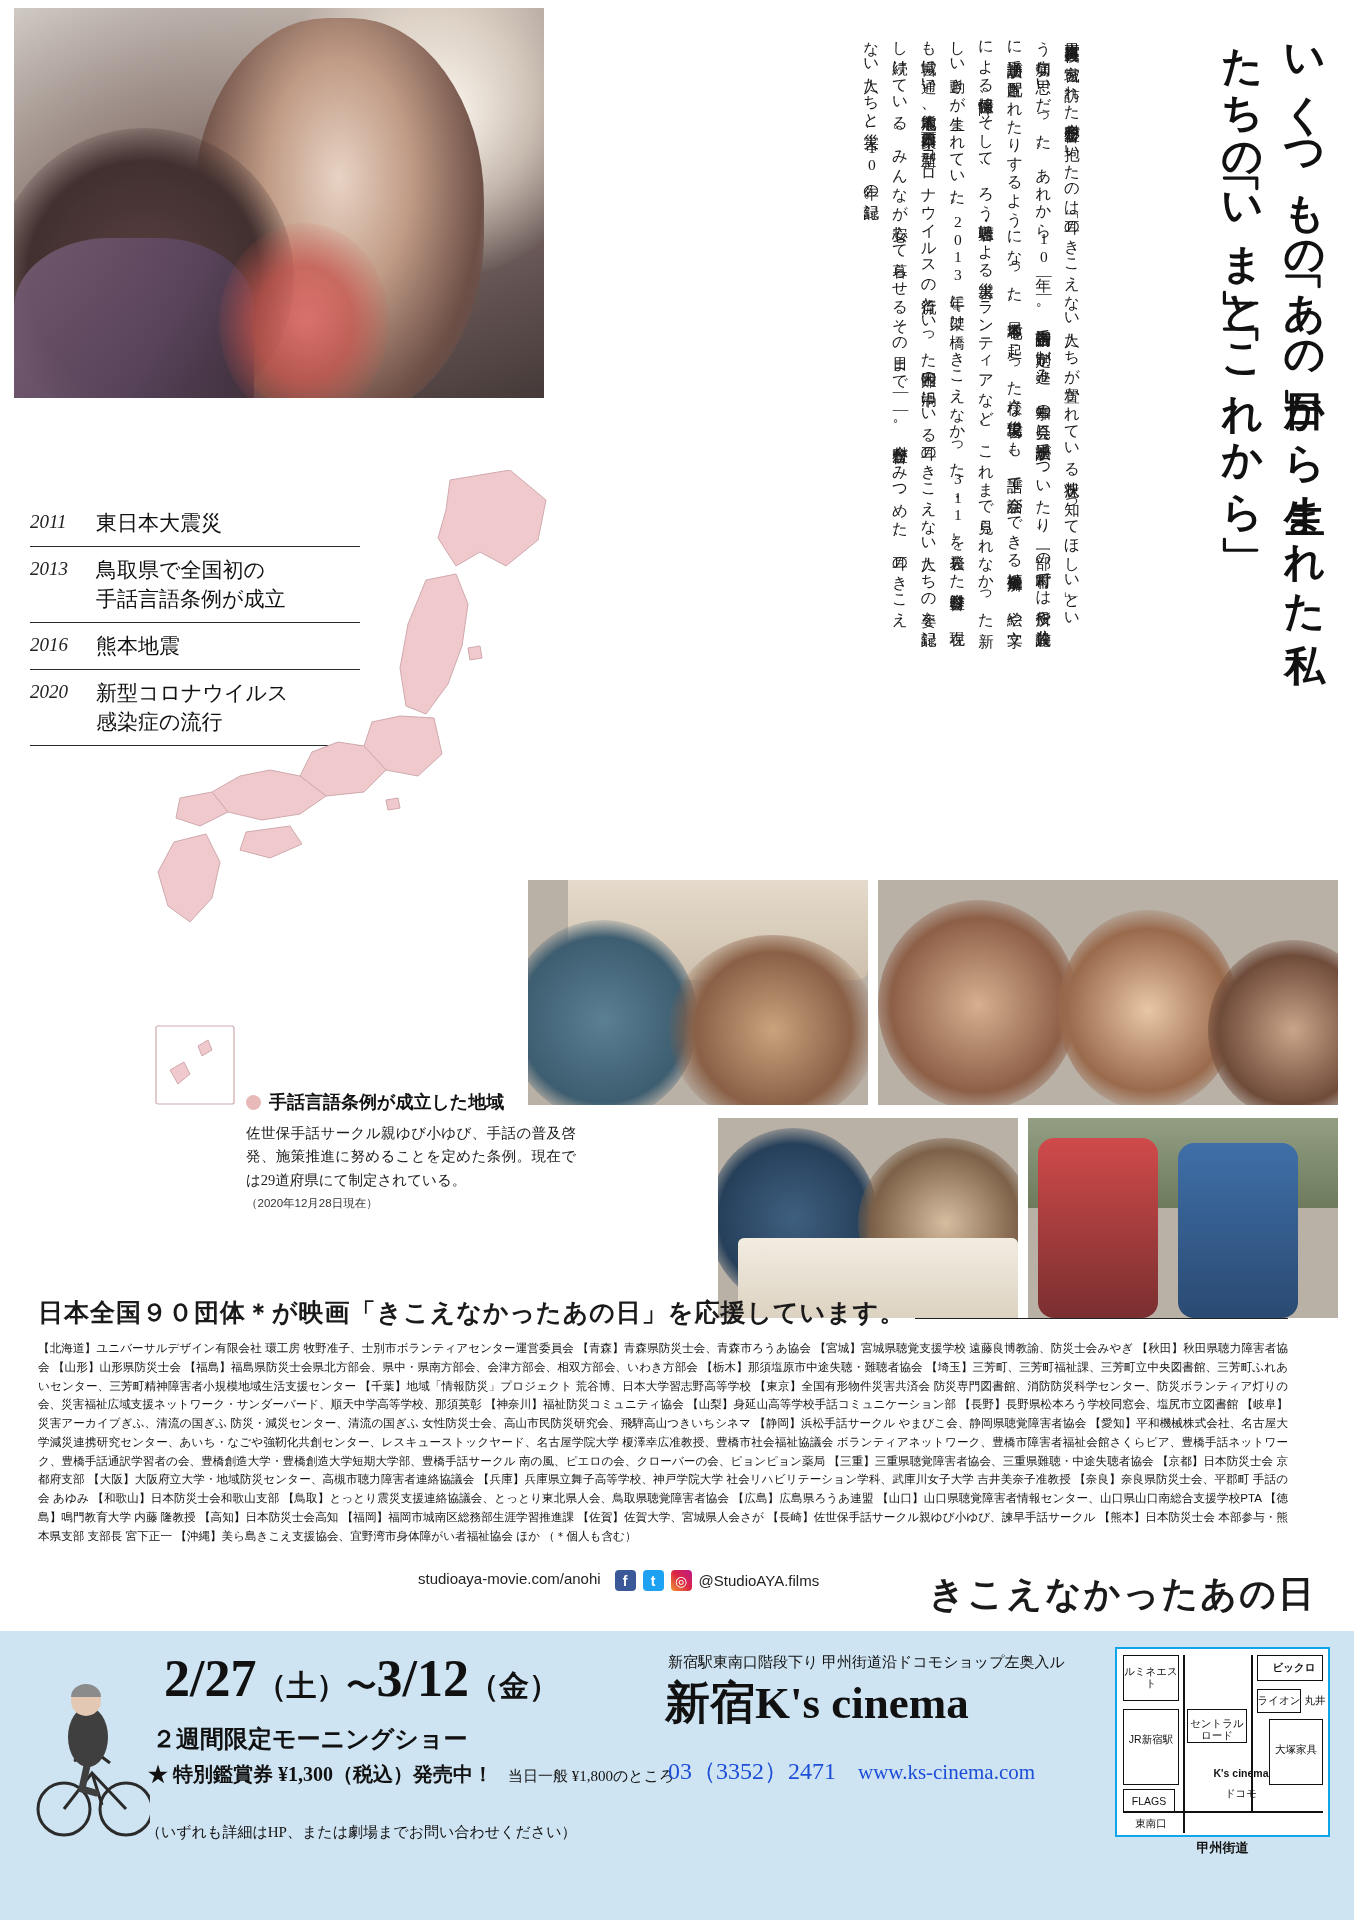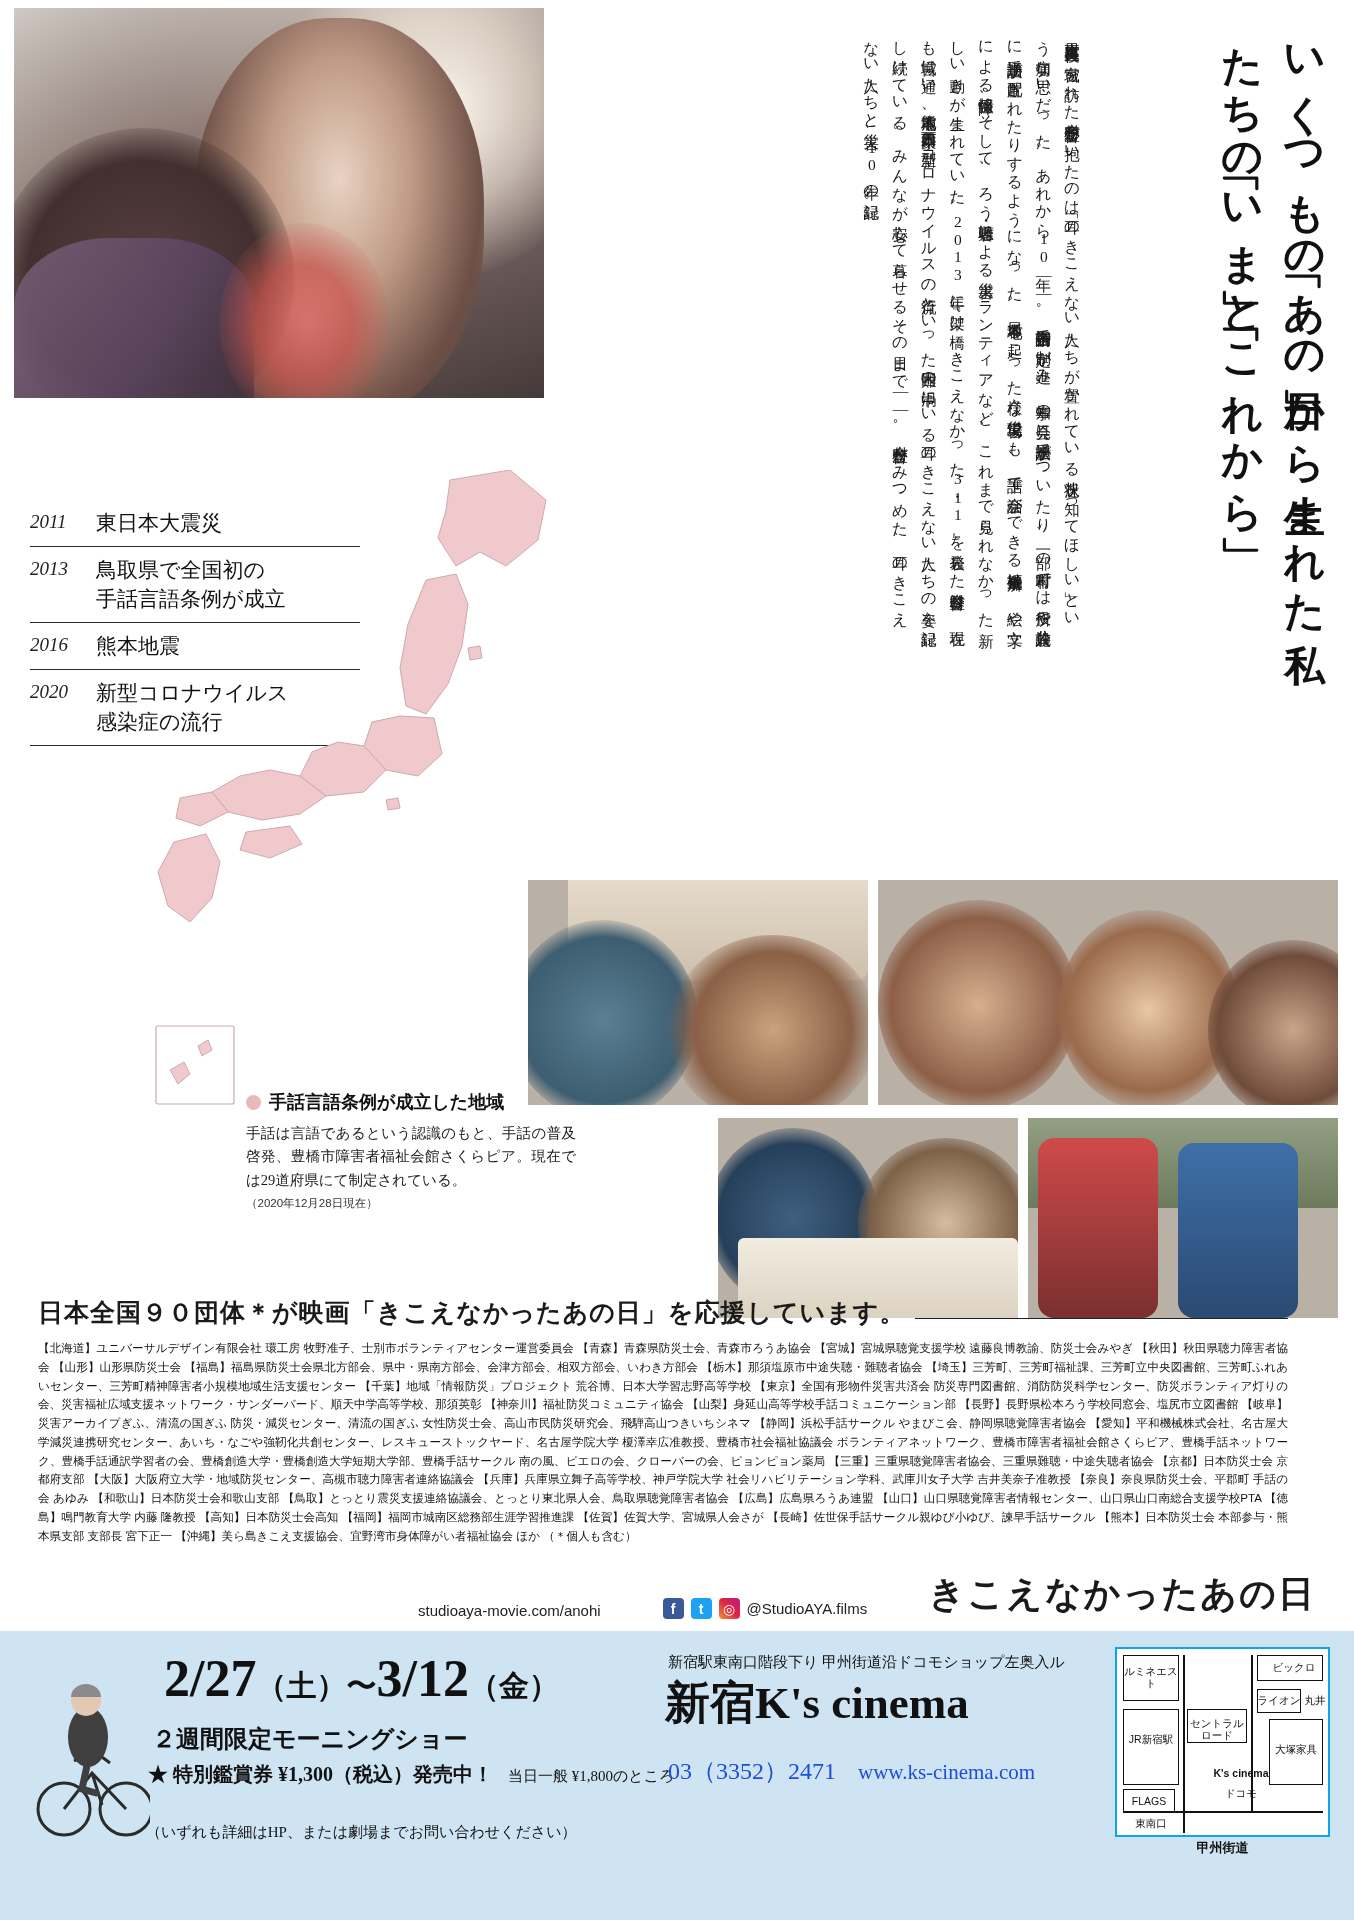--- a/index.html
+++ b/index.html
@@ -155,21 +155,21 @@
   .support-body {
     padding:0 38px;
     font-size:11.6px;
     line-height:1.62;
     text-align:justify;
     color:#141414;
     font-family:"Liberation Sans","DejaVu Sans",sans-serif;
   }
 
   
-  .film-row { position:absolute; left:0; top:1570px; width:1354px; padding:0 38px; display:flex; align-items:flex-end;gap:48px; }
+  .film-row { position:absolute; left:0; top:1570px; width:1354px; padding:0 38px; display:flex; align-items:flex-start; }
   .site-url { font-size:15px; color:#222; margin-left:380px; }
   .social { display:flex; align-items:center; gap:7px; margin-left:14px; }
   .sq { width:21px; height:21px; border-radius:4px; background:#3b5998; color:#fff; font-size:14px; font-weight:bold; display:flex; align-items:center; justify-content:center; }
   .sq.tw { background:#1da1f2; }
   .sq.ig { background:linear-gradient(45deg,#f09433,#dc2743,#bc1888); }
   .handle { font-size:15px; color:#222; }
   .film-title {
     margin-left:auto;
     font-family:"Liberation Serif","DejaVu Serif",serif;
     font-weight:bold; font-size:36px; letter-spacing:2px;
@@ -336,21 +336,21 @@
       <div class="l3"></div>
       <div class="l1"></div>
       <div class="l2"></div>
     </div>
 
     <div class="ordinance">
       <div class="ord-head">
         <span class="ord-dot"></span>
         <span class="ord-title">手話言語条例が成立した地域</span>
       </div>
-      <div class="ord-body">手話は言語であるという認識のもと、手話の普及啓発、豊橋市障害者福祉会館さくらピア。現在では29道府県にて制定されている。</div>
+      <div class="ord-body">佐世保手話サークル親ゆび小ゆび、手話の普及啓発、施策推進に努めることを定めた条例。現在では29道府県にて制定されている。</div>
       <div class="ord-note">（2020年12月28日現在）</div>
     </div>
   </div>
 
   <div class="support">
     <div class="support-head">
       <div class="sh-text">日本全国９０団体＊が映画「きこえなかったあの日」を応援しています。</div>
       <div class="sh-rule"></div>
     </div>
     <div class="support-body">【北海道】ユニバーサルデザイン有限会社 環工房 牧野准子、士別市ボランティアセンター運営委員会 【青森】青森県防災士会、青森市ろうあ協会 【宮城】宮城県聴覚支援学校 遠藤良博教諭、防災士会みやぎ 【秋田】秋田県聴力障害者協会 【山形】山形県防災士会 【福島】福島県防災士会県北方部会、県中・県南方部会、会津方部会、相双方部会、いわき方部会 【栃木】那須塩原市中途失聴・難聴者協会 【埼玉】三芳町、三芳町福祉課、三芳町立中央図書館、三芳町ふれあいセンター、三芳町精神障害者小規模地域生活支援センター 【千葉】地域「情報防災」プロジェクト 荒谷博、日本大学習志野高等学校 【東京】全国有形物件災害共済会 防災専門図書館、消防防災科学センター、防災ボランティア灯りの会、災害福祉広域支援ネットワーク・サンダーバード、順天中学高等学校、那須英彰 【神奈川】福祉防災コミュニティ協会 【山梨】身延山高等学校手話コミュニケーション部 【長野】長野県松本ろう学校同窓会、塩尻市立図書館 【岐阜】災害アーカイブぎふ、清流の国ぎふ 防災・減災センター、清流の国ぎふ 女性防災士会、高山市民防災研究会、飛騨高山つきいちシネマ 【静岡】浜松手話サークル やまびこ会、静岡県聴覚障害者協会 【愛知】平和機械株式会社、名古屋大学減災連携研究センター、あいち・なごや強靭化共創センター、レスキューストックヤード、名古屋学院大学 榎澤幸広准教授、豊橋市社会福祉協議会 ボランティアネットワーク、豊橋市障害者福祉会館さくらピア、豊橋手話ネットワーク、豊橋手話通訳学習者の会、豊橋創造大学・豊橋創造大学短期大学部、豊橋手話サークル 南の風、ピエロの会、クローバーの会、ピョンピョン薬局 【三重】三重県聴覚障害者協会、三重県難聴・中途失聴者協会 【京都】日本防災士会 京都府支部 【大阪】大阪府立大学・地域防災センター、高槻市聴力障害者連絡協議会 【兵庫】兵庫県立舞子高等学校、神戸学院大学 社会リハビリテーション学科、武庫川女子大学 吉井美奈子准教授 【奈良】奈良県防災士会、平郡町 手話の会 あゆみ 【和歌山】日本防災士会和歌山支部 【鳥取】とっとり震災支援連絡協議会、とっとり東北県人会、鳥取県聴覚障害者協会 【広島】広島県ろうあ連盟 【山口】山口県聴覚障害者情報センター、山口県山口南総合支援学校PTA 【徳島】鳴門教育大学 内藤 隆教授 【高知】日本防災士会高知 【福岡】福岡市城南区総務部生涯学習推進課 【佐賀】佐賀大学、宮城県人会さが 【長崎】佐世保手話サークル親ゆび小ゆび、諫早手話サークル 【熊本】日本防災士会 本部参与・熊本県支部 支部長 宮下正一 【沖縄】美ら島きこえ支援協会、宜野湾市身体障がい者福祉協会 ほか （＊個人も含む）</div>
@@ -400,21 +400,21 @@
 
     <div class="notes">
       <div>（いずれも詳細はHP、または劇場までお問い合わせください）</div>
     </div>
 
     <div class="minimap">
       <div class="mm-box" style="left:6px; top:6px; width:56px; height:46px;"></div>
       <div class="mm-cell" style="left:6px; top:16px; width:56px;">ルミネエスト</div>
 
       <div class="mm-box" style="left:140px; top:6px; width:66px; height:26px;"></div>
-      <div class="mm-cell" style="left:140px; top:12px; width:74px;">ビックロ</div>
+      <div class="mm-cell" style="left:140px; top:12px; width:74px;font-weight:bold;">ビックロ</div>
 
       <div class="mm-box" style="left:140px; top:40px; width:44px; height:24px;"></div>
       <div class="mm-cell" style="left:140px; top:45px; width:44px;">ライオン</div>
       <div class="mm-cell" style="left:186px; top:45px; width:24px;">丸井</div>
 
       <div class="mm-box" style="left:6px; top:60px; width:56px; height:76px;"></div>
       <div class="mm-cell" style="left:6px; top:84px; width:56px;">JR新宿駅</div>
 
       <div class="mm-box" style="left:70px; top:60px; width:60px; height:34px;"></div>
       <div class="mm-cell" style="left:70px; top:68px; width:60px;">セントラルロード</div>

